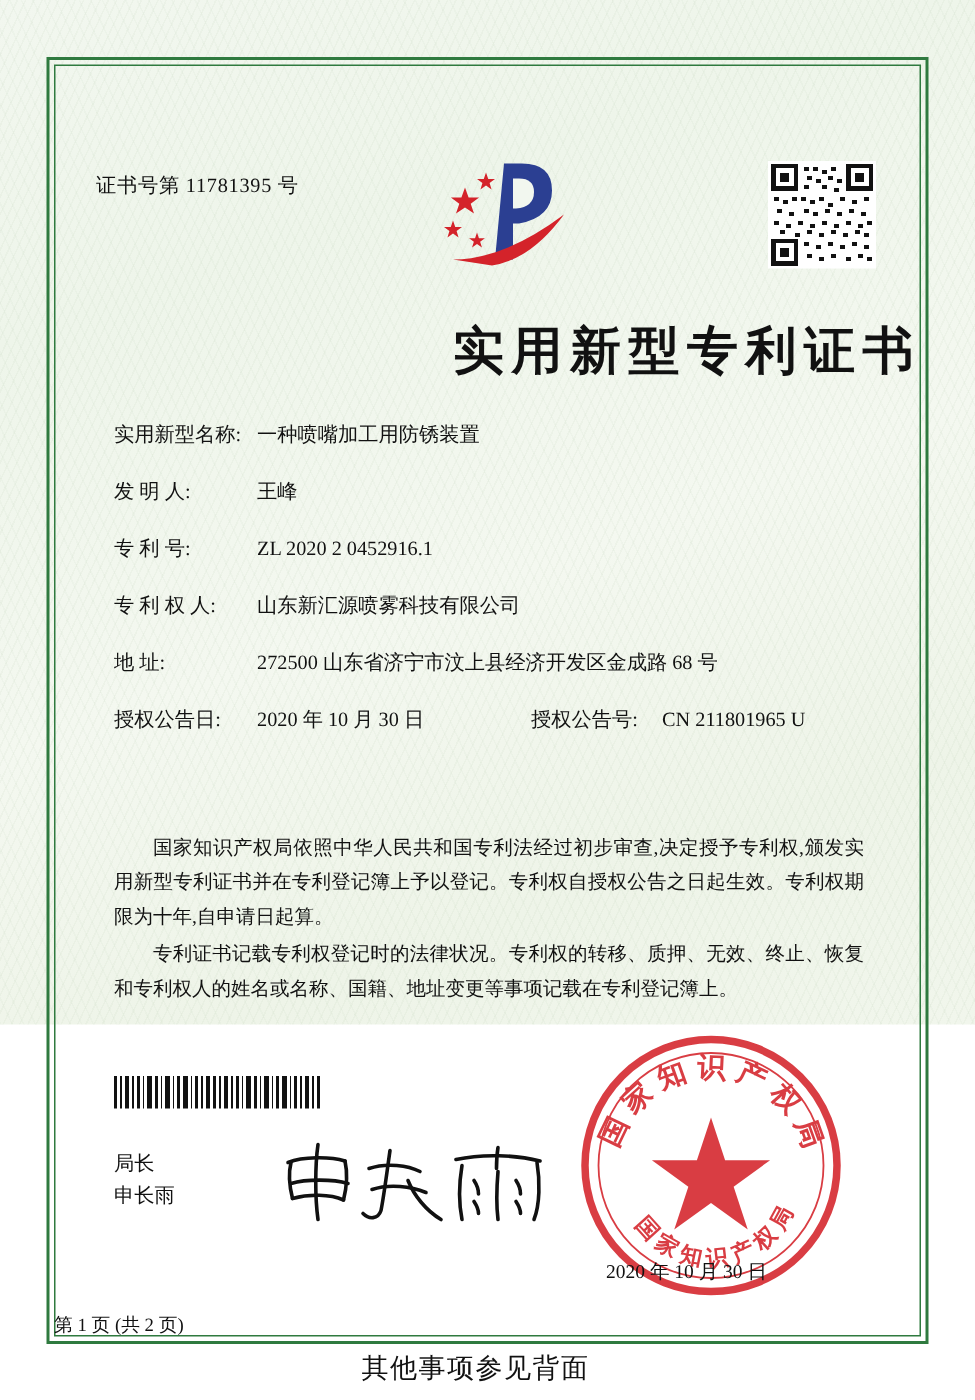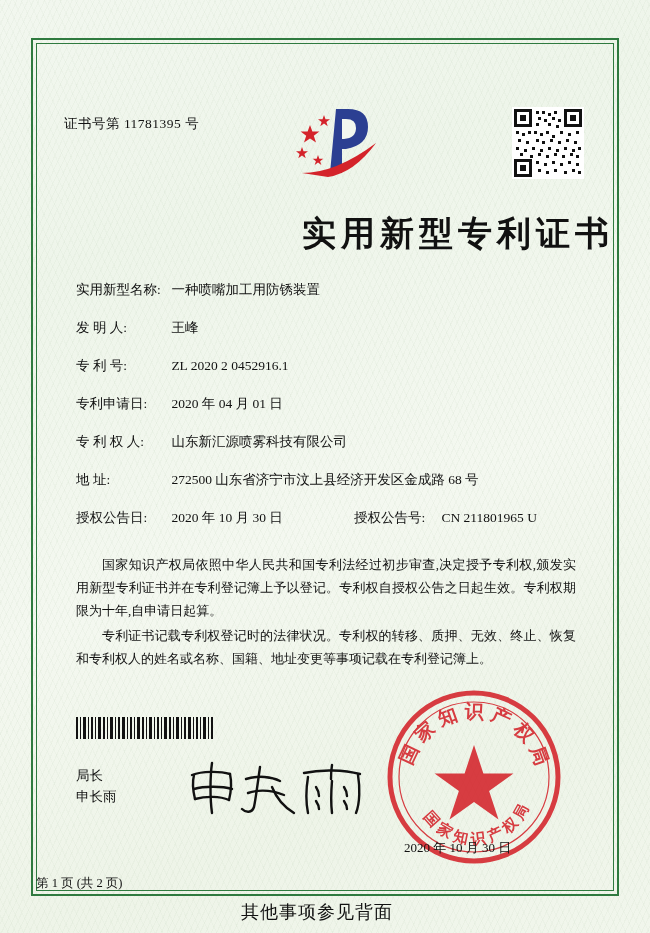--- a/index.html
+++ b/index.html
@@ -10,21 +10,21 @@
   body {
     width: 650px;
     height: 933px;
     font-family: "Liberation Serif", "DejaVu Serif", serif;
     color: #1a1a1a;
     overflow: hidden;
   }
   .page {
     position: relative;
     width: 650px;
-    height: 933px;
+    height: 683px;
     background: linear-gradient(160deg, #f2f7ef 0%, #eef5ea 25%, #f4f8f0 55%, #eef4e8 80%, #f1f6ec 100%);
   }
   
   .texture {
     position: absolute;
     inset: 0;
     background-image:
       repeating-linear-gradient(115deg, rgba(180,200,170,0.10) 0px, rgba(180,200,170,0.10) 1px, rgba(255,255,255,0) 1px, rgba(255,255,255,0) 5px),
       repeating-linear-gradient(65deg, rgba(170,195,165,0.07) 0px, rgba(170,195,165,0.07) 1px, rgba(255,255,255,0) 1px, rgba(255,255,255,0) 7px);
     pointer-events: none;
@@ -326,24 +326,20 @@
       </div>
       <div class="field-row">
         <span class="f-label">发 明 人:</span>
         <span class="f-value">王峰</span>
       </div>
       <div class="field-row">
         <span class="f-label">专 利 号:</span>
         <span class="f-value">ZL 2020 2 0452916.1</span>
       </div>
       <div class="field-row">
-        <span class="f-label">专利申请日:</span>
-        <span class="f-value">2020 年 04 月 01 日</span>
-      </div>
-      <div class="field-row">
         <span class="f-label">专 利 权 人:</span>
         <span class="f-value">山东新汇源喷雾科技有限公司</span>
       </div>
       <div class="field-row">
         <span class="f-label">地 址:</span>
         <span class="f-value">272500 山东省济宁市汶上县经济开发区金成路 68 号</span>
       </div>
       <div class="field-row two-col">
         <span class="f-label">授权公告日:</span>
         <span class="f-value">2020 年 10 月 30 日</span>

